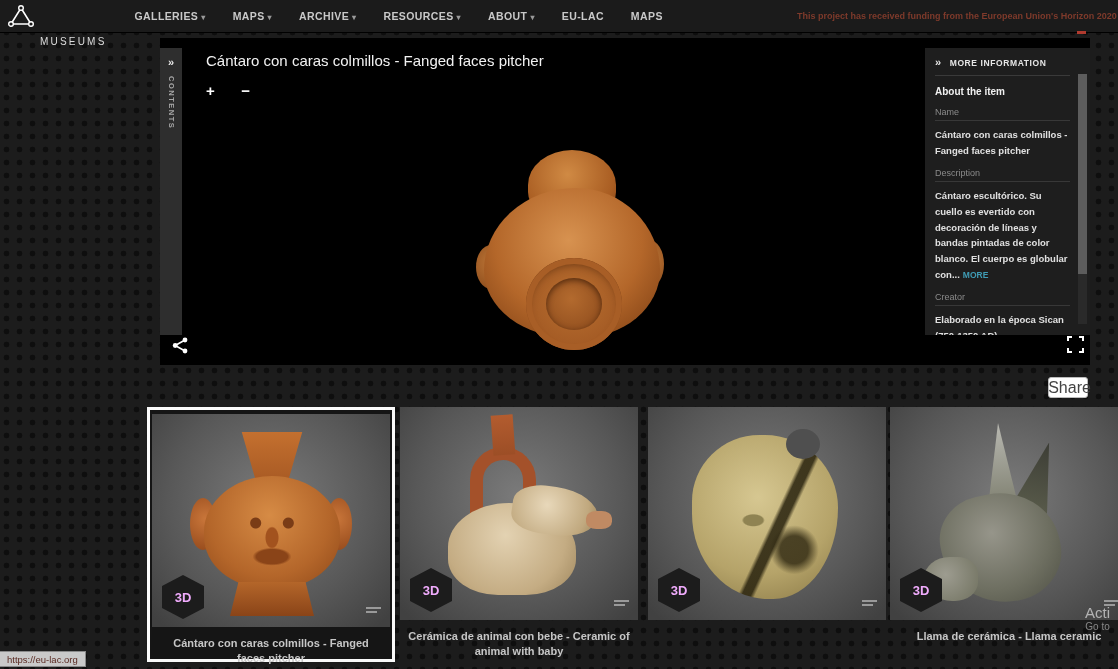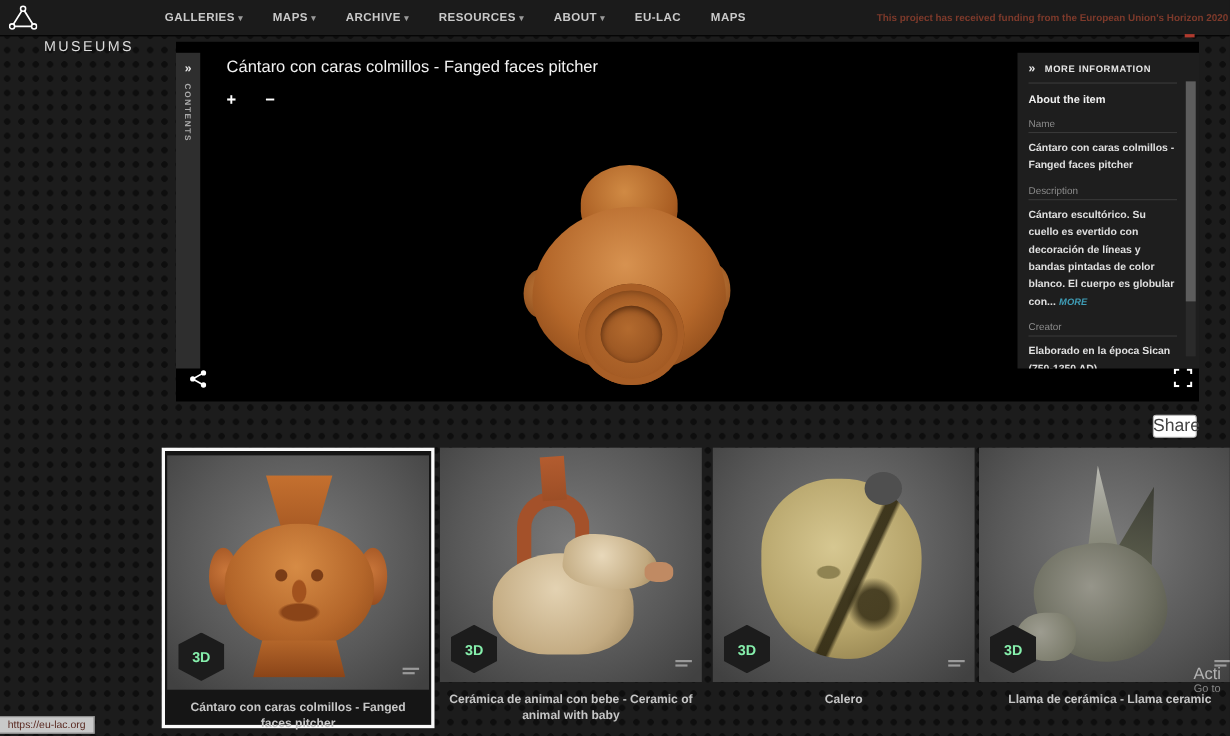--- a/index.html
+++ b/index.html
@@ -15,21 +15,21 @@
   
   .navbar {
     position:absolute; top:0; left:0; width:1118px; height:33px;
     background:#1b1b1b; border-bottom:1px solid #000;
     display:flex; align-items:center; z-index:30;
   }
   .logo { display:flex; align-items:center; margin-left:8px; cursor:pointer; }
   .logo svg { margin-right:6px; }
   .logo-text { line-height:1; color:#fff; }
   .logo-line1 { font-size:15px; font-weight:bold; letter-spacing:1px; }
-  .logo-line2 { font-size:13px; letter-spacing:2.2px; color:#ddd;margin-top:36px; }
+  .logo-line2 { font-size:10px; letter-spacing:2.2px; color:#ddd;margin-top:36px; }
   .nav-items { display:flex; align-items:center; margin-left:28px; }
   .nav-item {
     color:#c9c9c9; font-size:10.5px; font-weight:bold; letter-spacing:.4px;
     margin-right:27px; cursor:pointer; white-space:nowrap;
   }
   .nav-item .caret { font-size:8px; color:#9a9a9a; margin-left:3px; }
   .funding-note {
     position:absolute; left:797px; top:11px; white-space:nowrap;
     font-size:9px; color:#7e3a2b; font-weight:bold;
   }
@@ -93,21 +93,21 @@
     color:#e6e6e6; font-size:8.5px; font-weight:bold; letter-spacing:.6px;
     padding-bottom:7px; border-bottom:1px solid #3a3a3a; cursor:pointer;
   }
   .info-header .chev { font-size:11px; margin-right:8px; }
   .about-heading { color:#f0f0f0; font-size:10px; font-weight:bold; margin:10px 0 10px 0; }
   .field-label {
     display:block; color:#8b8b8b; font-size:9px; padding-bottom:3px;
     border-bottom:1px solid #383838; margin-bottom:6px; margin-top:10px;
   }
   .field-value { color:#e0e0e0; font-size:9.5px; font-weight:bold; line-height:1.65; }
-  .more-link { color:#3f9cb5; font-size:8.5px; font-weight:bold; margin-left:3px; cursor:pointer;font-style:italic; }
+  .more-link { color:#3f9cb5; font-size:8.5px; font-weight:bold; margin-left:3px; cursor:pointer; }
   .scrollbar-track {
     position:absolute; right:3px; top:26px; width:9px; height:250px; background:#2a2a2a;
   }
   .scrollbar-thumb { position:absolute; top:0; left:0; width:9px; height:200px; background:#5d5d5d; cursor:pointer; }
 
   
   .share-button {
     position:absolute; left:1048px; top:377px; width:40px; height:21px;
     background:#fff; border:1px solid #bbb; border-radius:3px;
     display:flex; align-items:center; justify-content:center;
@@ -129,21 +129,21 @@
   .tile-4 { left:890px; top:407px; width:238px; }
   .tile-caption {
     margin-top:9px; text-align:center; color:#c6c6c6; font-size:11px; font-weight:bold;
     line-height:1.35; padding:0 6px;
   }
   .badge-3d {
     position:absolute; left:10px; bottom:8px; width:42px; height:44px;
     background:#1c1c1c;
     clip-path:polygon(50% 0, 100% 25%, 100% 75%, 50% 100%, 0 75%, 0 25%);
     display:flex; align-items:center; justify-content:center;
-    color:#86efac; font-size:13px; font-weight:bold;
+    color:#f0abfc; font-size:13px; font-weight:bold;
   }
   .sketchfab-logo { position:absolute; right:9px; bottom:12px; width:15px; }
   .sketchfab-logo i { display:block; height:2px; background:#9a9a9a; margin-bottom:2px; }
   .sketchfab-logo i:last-child { width:11px; }
 
   
   .art { position:absolute; left:0; top:0; width:100%; height:100%; }
   
   .pitcher-neck { position:absolute; left:84px; top:18px; width:72px; height:50px;
     clip-path:polygon(8% 0, 92% 0, 72% 100%, 28% 100%);
@@ -346,21 +346,20 @@
     <div class="art">
       <div class="calero-blob"></div>
       <div class="calero-notch"></div>
     </div>
     <div class="badge-3d">3D</div>
     <div class="sketchfab-logo">
         <i></i>
         <i></i>
       </div>
   </div>
-  <div class="tile-caption">Calero</div>
 </div>
 
 <div class="tile tile-4">
   <div class="tile-image">
     <div class="art">
       <div class="llama-ear-1"></div>
       <div class="llama-ear-2"></div>
       <div class="llama-head"></div>
       <div class="llama-muzzle"></div>
     </div>

